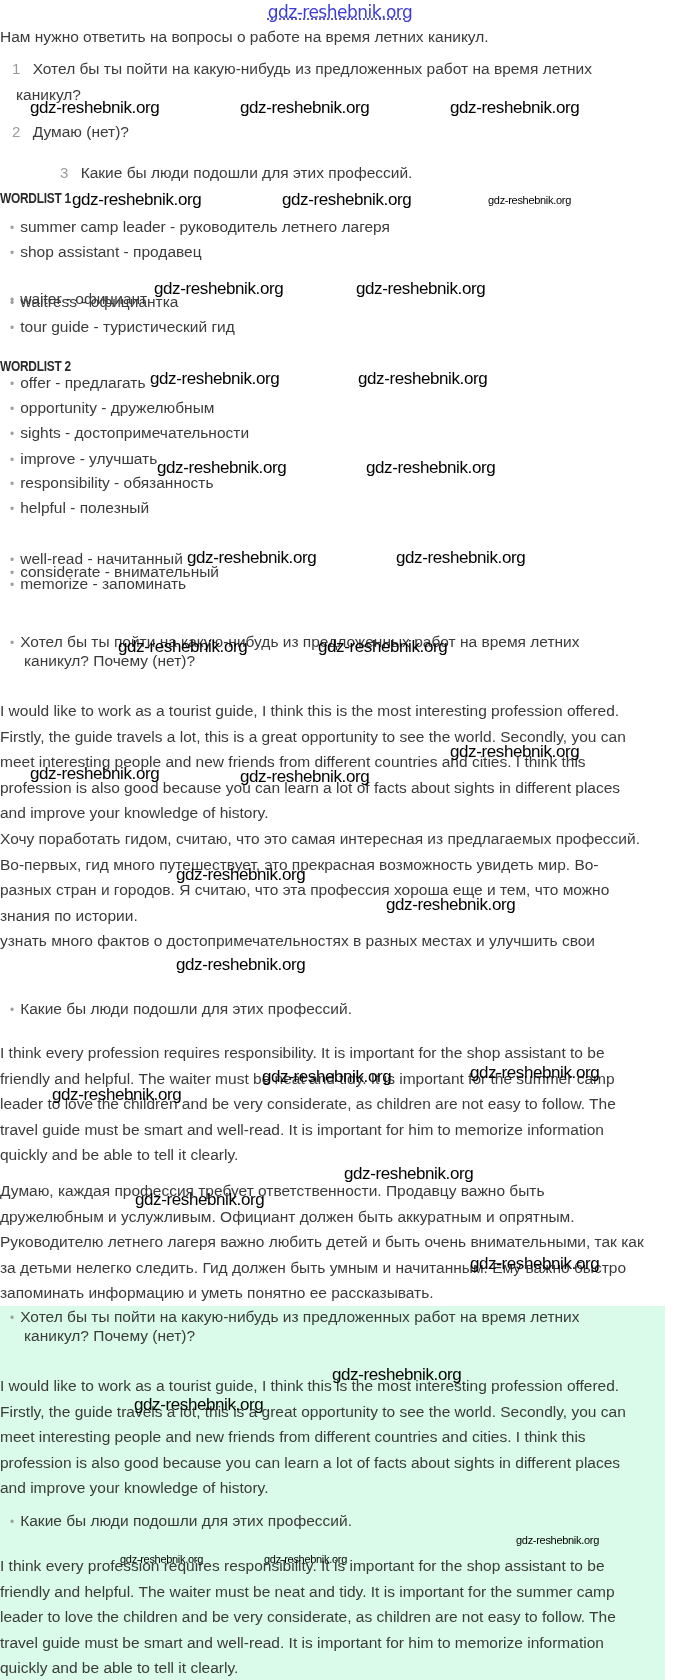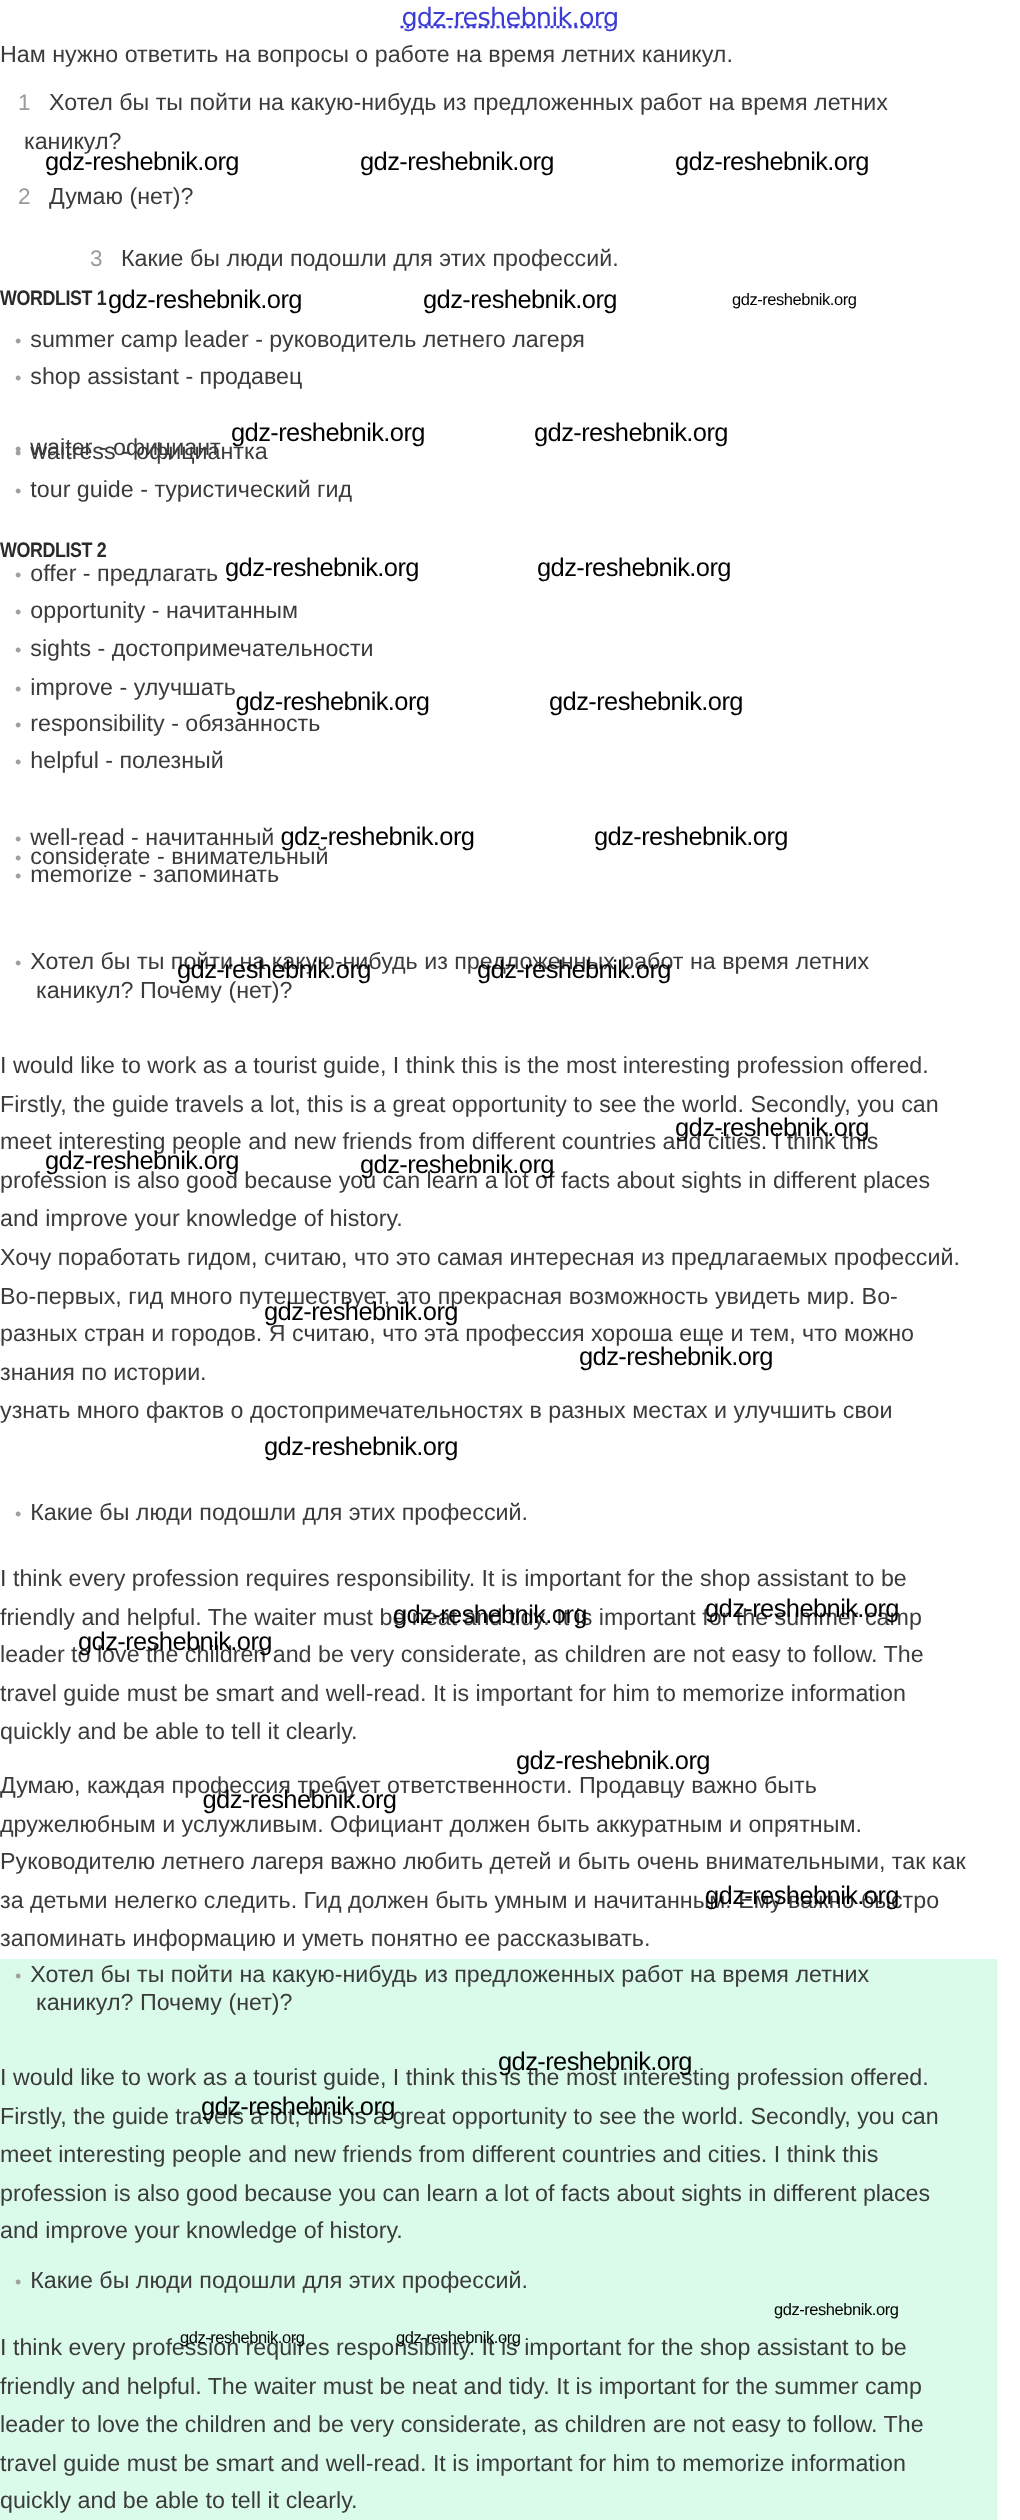--- a/index.html
+++ b/index.html
@@ -46,21 +46,21 @@
     <div class="abs text" style="left: 10px; top: 218px;"><span class="bullet">•</span><span>summer camp leader - руководитель летнего лагеря</span></div>
     <div class="abs text" style="left: 10px; top: 243px;"><span class="bullet">•</span><span>shop assistant - продавец</span></div>
     <div class="abs text" style="left: 10px; top: 268px; margin-top: 22px;"><span class="bullet">•</span><span>waiter - официант</span></div>
     <div class="abs text" style="left: 10px; top: 293px;"><span class="bullet">•</span><span>waitress - официантка</span></div>
     <div class="abs text" style="left: 10px; top: 318px;"><span class="bullet">•</span><span>tour guide - туристический гид</span></div>
   </div>
 
 <div class="abs wl-title" style="left:0;top:358px;">WORDLIST 2</div>
 <div id="wl2">
     <div class="abs text" style="left: 10px; top: 374px;"><span class="bullet">•</span><span>offer - предлагать</span></div>
-    <div class="abs text" style="left: 10px; top: 399px;"><span class="bullet">•</span><span>opportunity - начитанным</span></div>
+    <div class="abs text" style="left: 10px; top: 399px;"><span class="bullet">•</span><span>opportunity - дружелюбным</span></div>
     <div class="abs text" style="left: 10px; top: 424px;"><span class="bullet">•</span><span>sights - достопримечательности</span></div>
     <div class="abs text" style="left: 10px; top: 450px;"><span class="bullet">•</span><span>improve - улучшать</span></div>
     <div class="abs text" style="left: 10px; top: 474px;"><span class="bullet">•</span><span>responsibility - обязанность</span></div>
     <div class="abs text" style="left: 10px; top: 499px;"><span class="bullet">•</span><span>helpful - полезный</span></div>
     <div class="abs text" style="left: 10px; top: 524px; margin-top: 39px;"><span class="bullet">•</span><span>considerate - внимательный</span></div>
     <div class="abs text" style="left: 10px; top: 550px;"><span class="bullet">•</span><span>well-read - начитанный</span></div>
     <div class="abs text" style="left: 10px; top: 575px;"><span class="bullet">•</span><span>memorize - запоминать</span></div>
   </div>
 
 <div class="abs text" style="left:10px;top:633px;">

